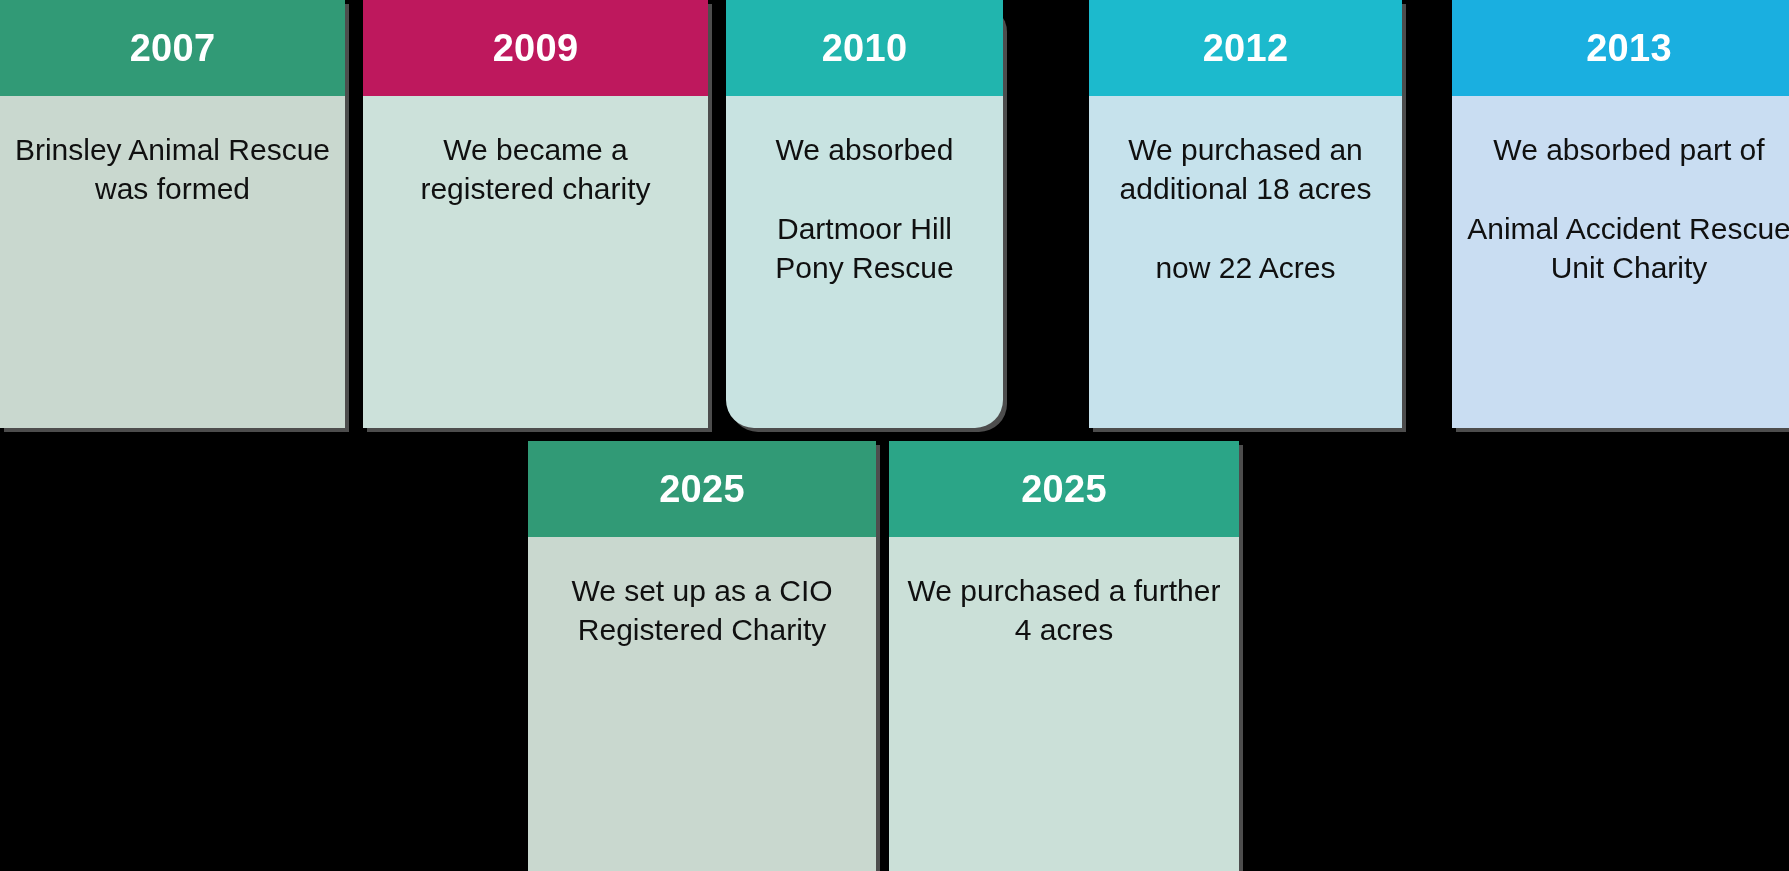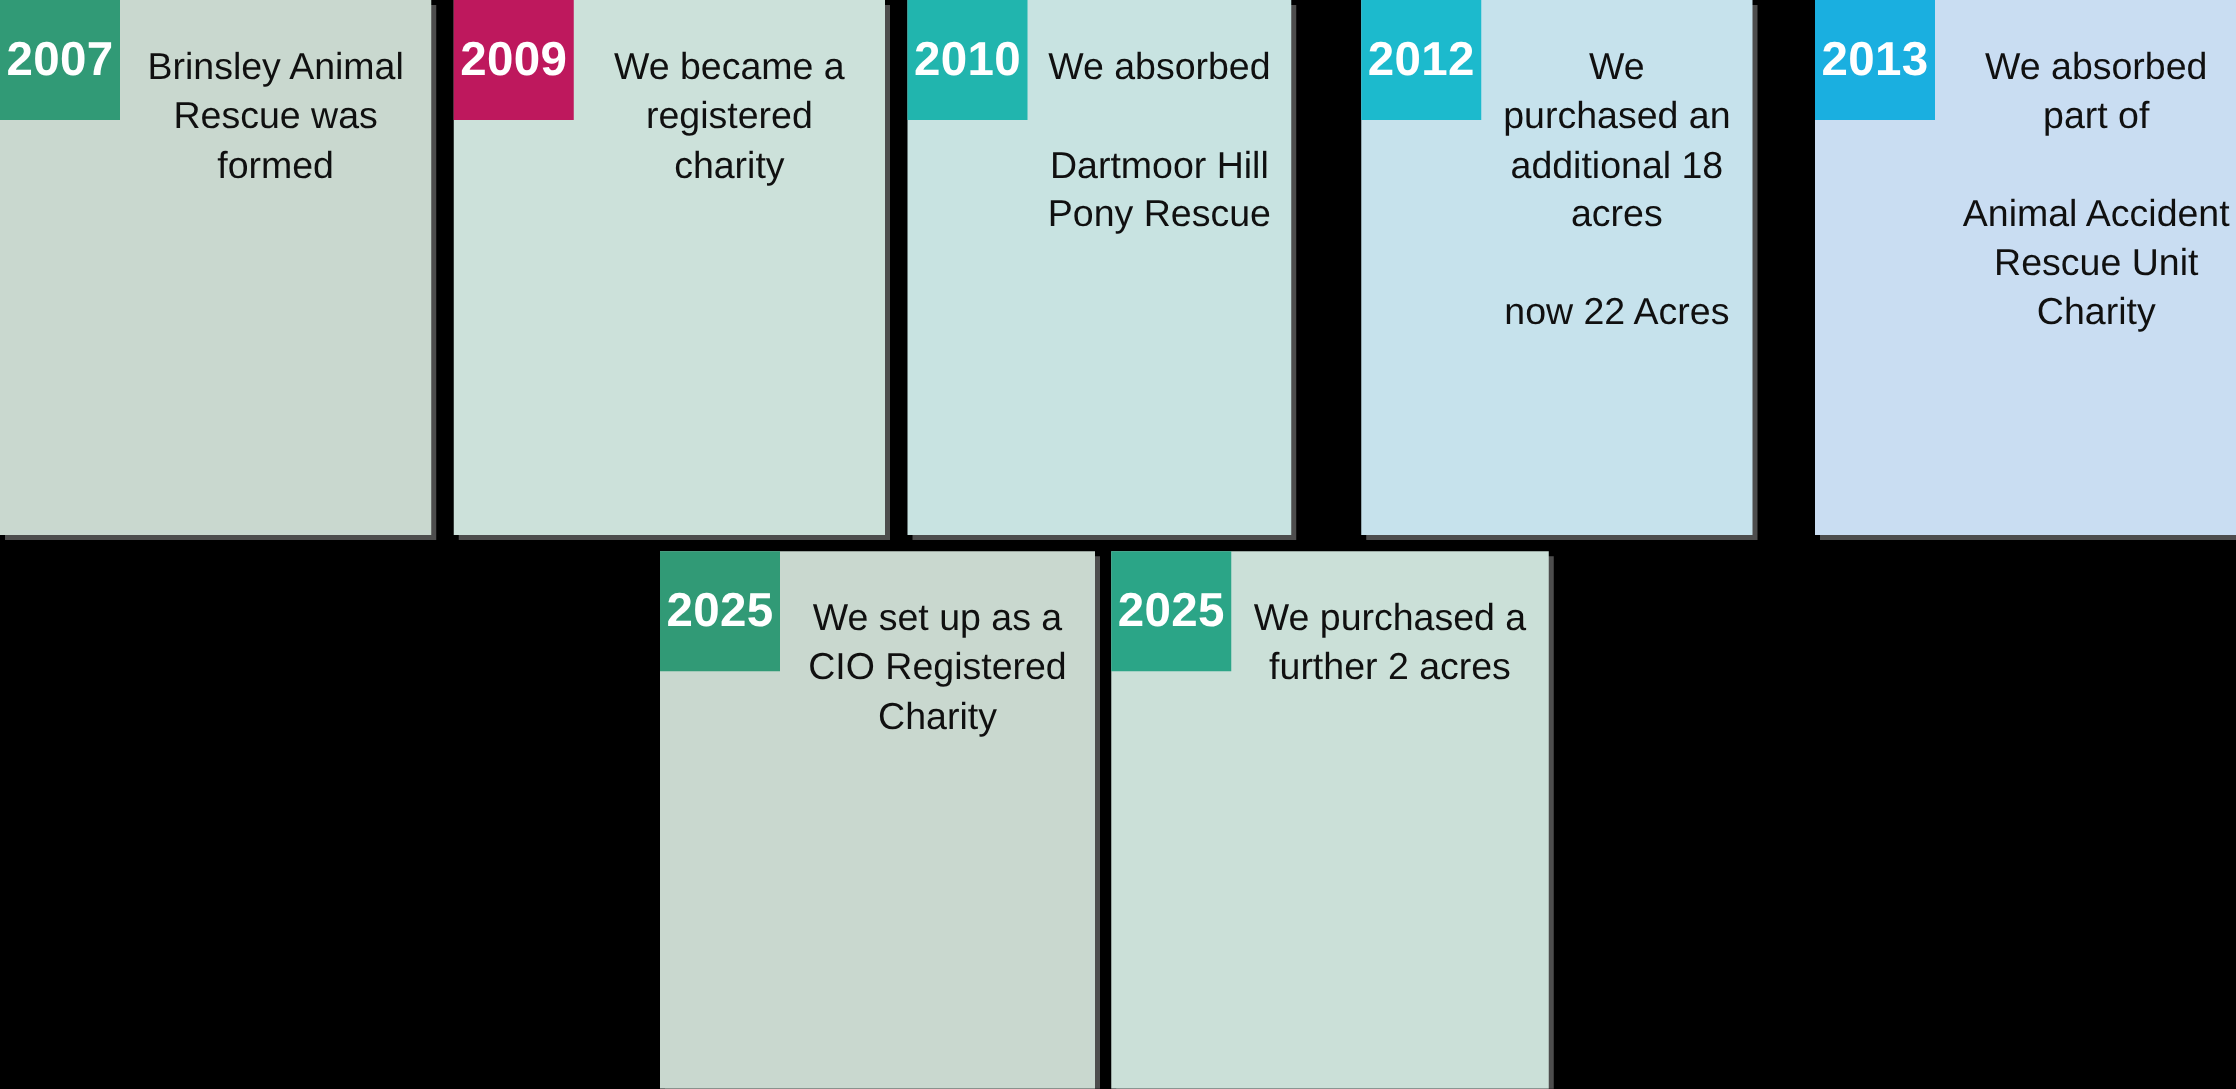--- a/index.html
+++ b/index.html
@@ -15,20 +15,21 @@
     position: relative;
   }
   #timeline-root {
     position: absolute;
     inset: 0;
     background: #000000;
   }
   .card {
     position: absolute;
     display: flex;
+    flex-direction: column;
     box-sizing: border-box;
     box-shadow: 4px 4px 0 rgba(90,90,90,0.85);
   }
   .card-header {
     height: 96px;
     flex: 0 0 96px;
     display: flex;
     align-items: center;
     justify-content: center;
     box-sizing: border-box;
@@ -52,21 +53,21 @@
   .card-body p {
     margin: 0 0 0 0;
   }
   .card-body p + p {
     margin-top: 1.31em;
   }
   
   .row-top .card { top: 0; height: 428px; }
   #card-2007 { left: 0px;    width: 345px; }
   #card-2009 { left: 363px;  width: 345px; }
-  #card-2010 { left: 726px;  width: 307px; }
+  #card-2010 { left: 726px;  width: 277px; border-radius: 28px; }
   #card-2012 { left: 1089px; width: 313px; }
   #card-2013 { left: 1452px; width: 354px; }
   
   .row-bottom .card { top: 441px; height: 430px; }
   #card-2025a { left: 528px; width: 348px; }
   #card-2025b { left: 889px; width: 350px; }
 </style>
 </head>
 <body>
 
@@ -133,19 +134,19 @@
       <div class="card-body">
         <p>We set up as a CIO Registered Charity</p>
       </div>
     </div>
 
     <div class="card" id="card-2025b" style="background-color: rgb(203, 224, 216);">
       <div class="card-header" style="background-color: rgb(43, 165, 135);">
         <span class="card-year">2025</span>
       </div>
       <div class="card-body">
-        <p>We purchased a further 2 acres</p>
+        <p>We purchased a further 4 acres</p>
       </div>
     </div>
 
   </div>
 
 </div>
 
 </body></html>

